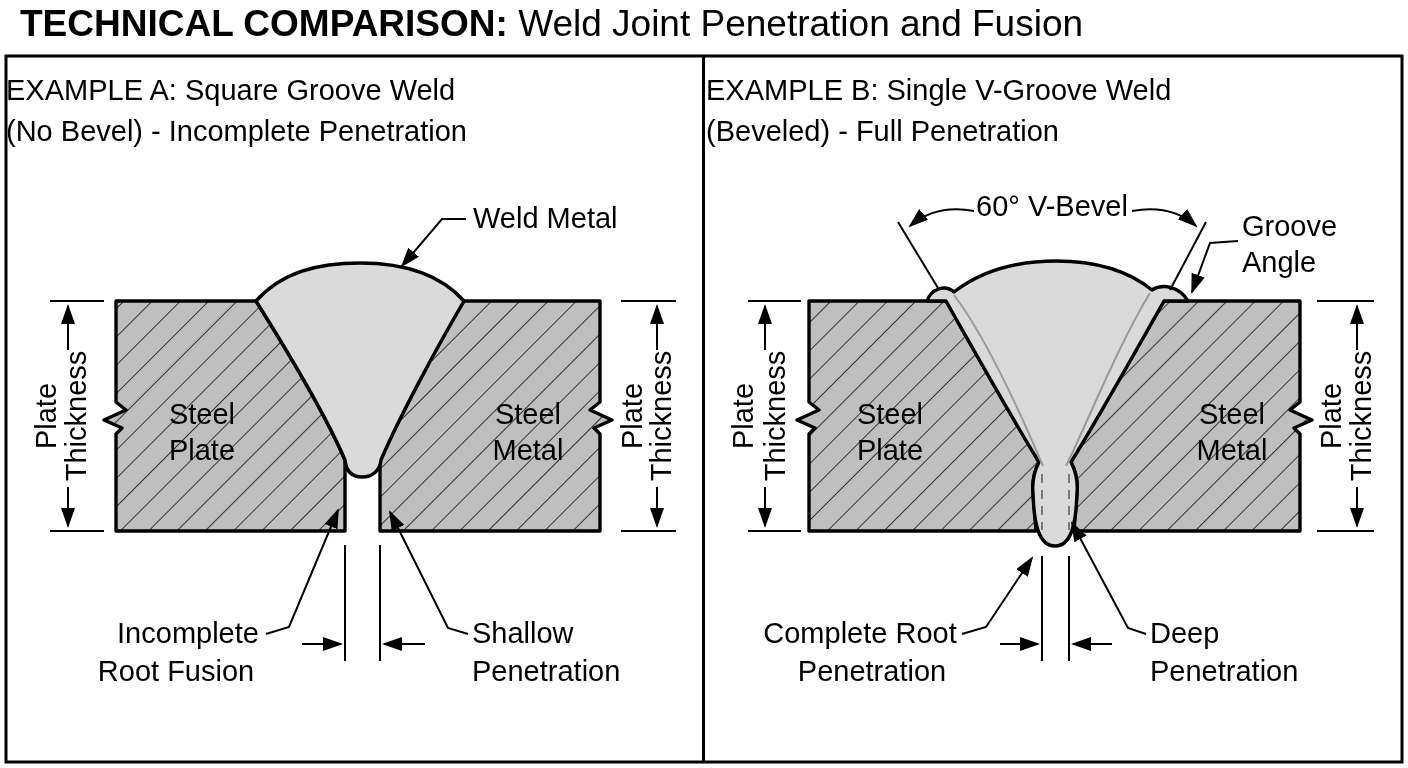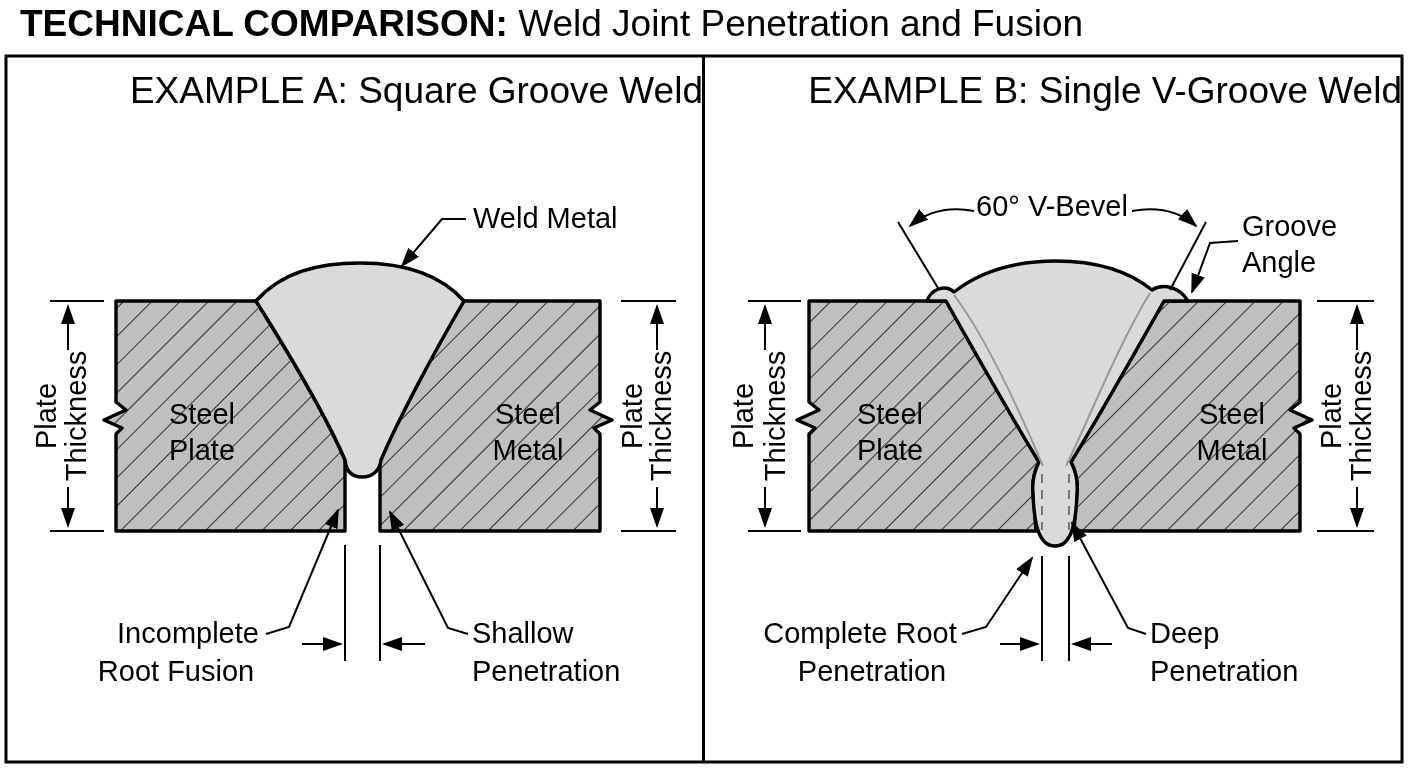--- a/index.html
+++ b/index.html
@@ -1,39 +1,41 @@
 <!DOCTYPE html>
 <html><head>
 <meta charset="utf-8">
 <style>
   html,body{margin:0;padding:0;background:#fff;}
   body{width:1408px;height:768px;position:relative;overflow:hidden;
        font-family:"Liberation Sans", sans-serif;color:#000;}
   .header{position:absolute;left:20px;top:2px;font-size:37px;line-height:44px;
           white-space:nowrap;letter-spacing:0px;text-align:center;}
   .header .emph{font-weight:bold;}
-  .ptitle{position:absolute;top:70px;font-size:37px;line-height:41px;text-align:right;}
+  .ptitle{position:absolute;top:70px;font-size:29px;line-height:41px;text-align:left;}
   .ptA{left:6px;width:697px;}
   .ptB{left:706px;width:696px;}
   svg{position:absolute;left:0;top:0;}
   text{font-family:"Liberation Sans", sans-serif;font-size:29px;fill:#000;}
   .outline{stroke:#000;stroke-width:3.4;stroke-linejoin:round;}
   .thin{stroke:#000;stroke-width:2;fill:none;}
   .tick{stroke:#000;stroke-width:2;fill:none;}
 </style>
 </head>
 <body>
 
 <div class="header"><span class="emph">TECHNICAL COMPARISON:</span><span> Weld Joint Penetration and Fusion</span></div>
 
 <div class="ptitle ptA">
   <div>EXAMPLE A: Square Groove Weld</div>
+  <div>(No Bevel) - Incomplete Penetration</div>
 </div>
 <div class="ptitle ptB">
   <div>EXAMPLE B: Single V-Groove Weld</div>
+  <div>(Beveled) - Full Penetration</div>
 </div>
 
 <svg width="1408" height="768" viewBox="0 0 1408 768">
   <defs>
     <pattern id="hatch" patternUnits="userSpaceOnUse" width="20" height="20" patternTransform="rotate(45)">
       <rect width="20" height="20" fill="#bfbfbf"></rect>
       <line x1="0" y1="0" x2="0" y2="20" stroke-width="1.7" stroke="#1b1b1b"></line>
     </pattern>
     <marker id="ah" markerWidth="11" markerHeight="8" refX="9" refY="3.5" orient="auto" markerUnits="strokeWidth">
       <path d="M0,0 L10,3.5 L0,7 Z" fill="#000"></path>

